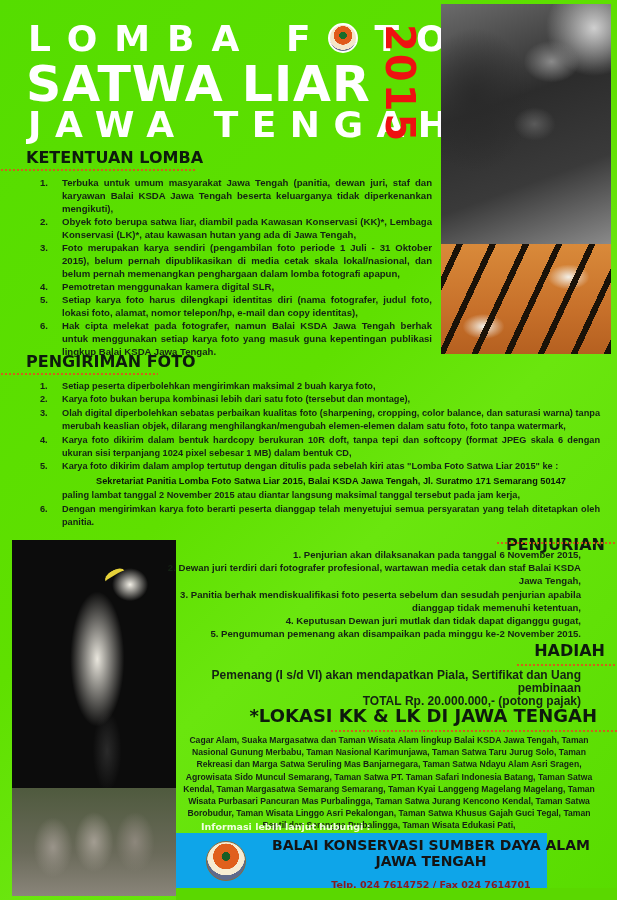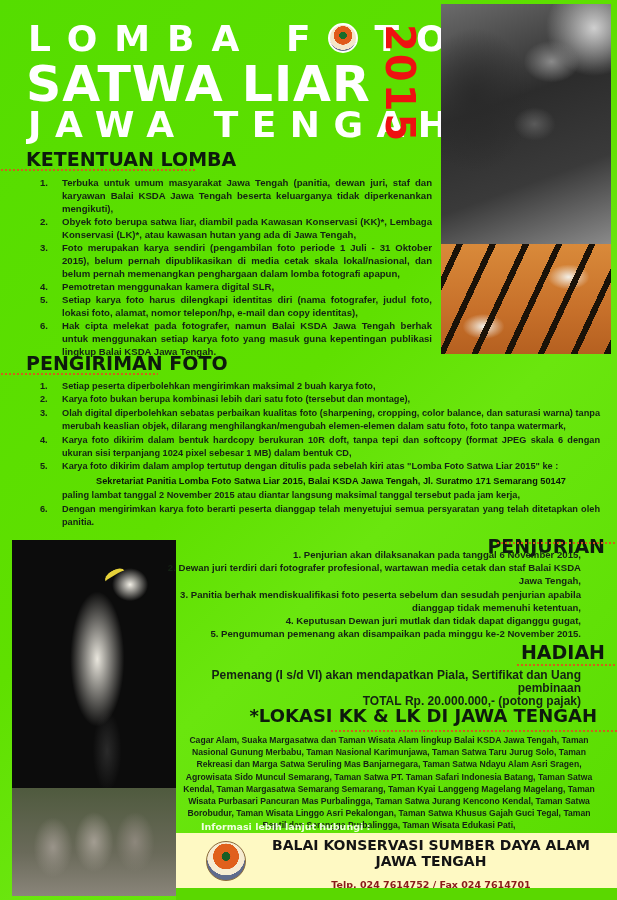--- a/index.html
+++ b/index.html
@@ -58,36 +58,36 @@
   .photo-macaque {
     left: 12px; top: 788px; width: 164px; height: 108px;
     background:
       radial-gradient(ellipse 26px 40px at 25% 55%, #9a948a, transparent 75%),
       radial-gradient(ellipse 26px 40px at 50% 50%, #a39d92, transparent 75%),
       radial-gradient(ellipse 26px 40px at 75% 50%, #8d877c, transparent 75%),
       linear-gradient(180deg, #4f5a3e 0%, #6a6a5a 60%, #8a857a 100%);
   }
 
   
-  .sec-head { position: absolute; font-family: "DejaVu Sans", sans-serif; font-weight: bold; color: #0d1a0d; font-size: 19px; white-space: nowrap; }
+  .sec-head { position: absolute; font-family: "DejaVu Sans", sans-serif; font-weight: bold; color: #0d1a0d; font-size: 16px; white-space: nowrap; }
   .dots { position: absolute; height: 4px; background-image: radial-gradient(circle, #d2601a 1.2px, transparent 1.4px); background-size: 4px 4px; background-repeat: repeat-x; }
 
   
   .list { position: absolute; list-style: none; font-family: "Liberation Sans", sans-serif; font-size: 9.6px; line-height: 13px; color: #142214; font-weight: bold; }
   .list li { position: relative; padding-left: 22px; text-align: justify; }
   .list li .num { position: absolute; left: 0; top: 0; }
   .addr { display: block; text-align: center; font-weight: bold; color: #0a160a; margin: 1px 0; }
 
   .right-list { position: absolute; list-style: none; font-size: 9.6px; line-height: 13.2px; text-align: right; font-weight: bold; color: #142214; }
   .hadiah-text { position: absolute; text-align: right; font-size: 12px; line-height: 13px; font-weight: bold; color: #142214; }
   .lokasi-text { position: absolute; text-align: right; font-size: 8.6px; line-height: 12.2px; font-weight: bold; color: #142214; }
 
   
   .info-label { position: absolute; left: 201px; top: 821px; color: #f0ffe0; font-family: "DejaVu Sans", sans-serif; font-weight: bold; font-size: 9.5px; }
-  .contact-box { position: absolute; left: 176px; top: 833px; width: 441px; height: 55px; background: #fef9c3; }
+  .contact-box { position: absolute; left: 176px; top: 833px; width: 371px; height: 55px; background: #0ea5e9; }
   .contact-logo {
     position: absolute; left: 30px; top: 8px; width: 40px; height: 40px; border-radius: 50%;
     background: radial-gradient(circle at 50% 38%, #1a5e25 0 14%, #e0601c 15% 42%, #f6ecd2 43% 62%, #5f6b8c 63% 80%, #efe7cc 81%);
     border: 1px solid #8a6a3a;
   }
   .contact-org { position: absolute; left: 70px; width: 370px; text-align: center; font-family: "DejaVu Sans", sans-serif; font-weight: bold; color: #141414; }
   .org1 { top: 4px; font-size: 14px; }
   .org2 { top: 20px; font-size: 14px; }
   .org3 { top: 36px; font-size: 9.5px; }
   .org4 { top: 46px; font-size: 9.5px; color: #8a1a1a; }

